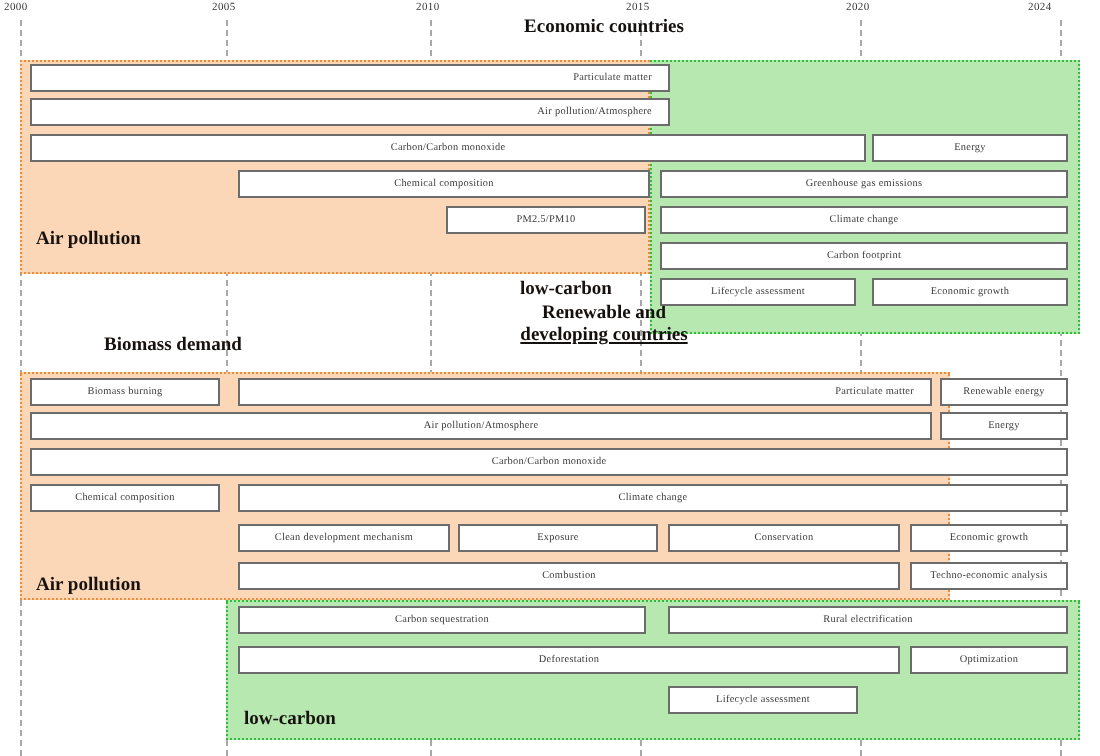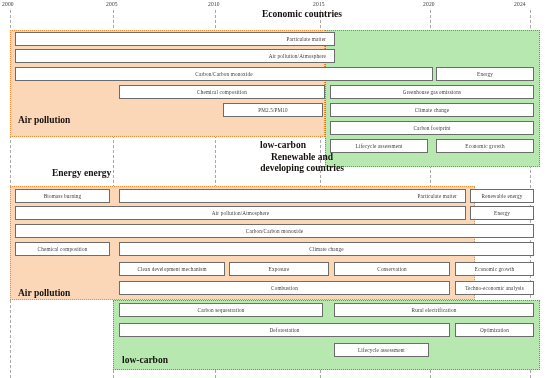--- a/index.html
+++ b/index.html
@@ -112,29 +112,29 @@
       <div class="region orange" style="left: 10px; top: 30px; width: 315px; height: 107px;"></div>
       <div class="region green" style="left: 325px; top: 30px; width: 215px; height: 137px;"></div>
       <div class="region pink" style="left: 10px; top: 186px; width: 105px; height: 20px;"></div>
       <div class="region orange" style="left: 10px; top: 186px; width: 465px; height: 114px;"></div>
       <div class="region green" style="left: 113px; top: 300px; width: 427px; height: 70px;"></div>
     </div>
 
   <div id="region-labels">
       <div class="region-label" style="left: 18px; top: 115px;">Air pollution</div>
       <div class="region-label" style="left: 260px; top: 140px;">low-carbon</div>
-      <div class="region-label" style="left: 52px; top: 168px;">Energy energy</div>
+      <div class="region-label" style="left: 52px; top: 168px;">Biomass demand</div>
       <div class="region-label" style="left: 18px; top: 288px;">Air pollution</div>
       <div class="region-label" style="left: 122px; top: 355px;">low-carbon</div>
     </div>
 
   <div id="group-titles">
       <div class="group-title" style="left: 232px; top: 9px; width: 140px;">Economic countries</div>
       <div class="group-title" style="left: 232px; top: 152px; width: 140px;">Renewable and</div>
-      <div class="group-title" style="left: 232px; top: 163px; width: 140px;">developing countries</div>
+      <div class="group-title" style="left: 232px; top: 163px; width: 140px; text-decoration: underline;">developing countries</div>
     </div>
 
   <div id="bars">
       <div class="bar" style="left: 15px; top: 32px; width: 320px; height: 14px; justify-content: flex-end; padding-right: 8px;">
         <span>Particulate matter</span>
       </div>
       <div class="bar" style="left: 15px; top: 49px; width: 320px; height: 14px; justify-content: flex-end; padding-right: 8px;">
         <span>Air pollution/Atmosphere</span>
       </div>
       <div class="bar" style="left: 15px; top: 67px; width: 418px; height: 14px;">

